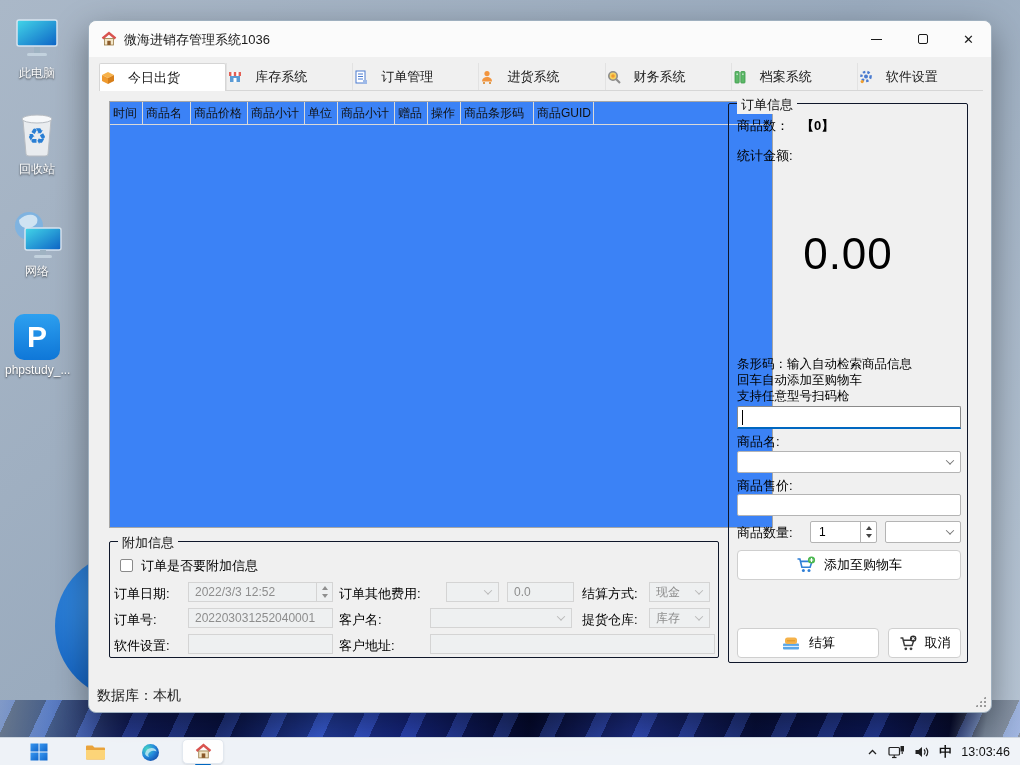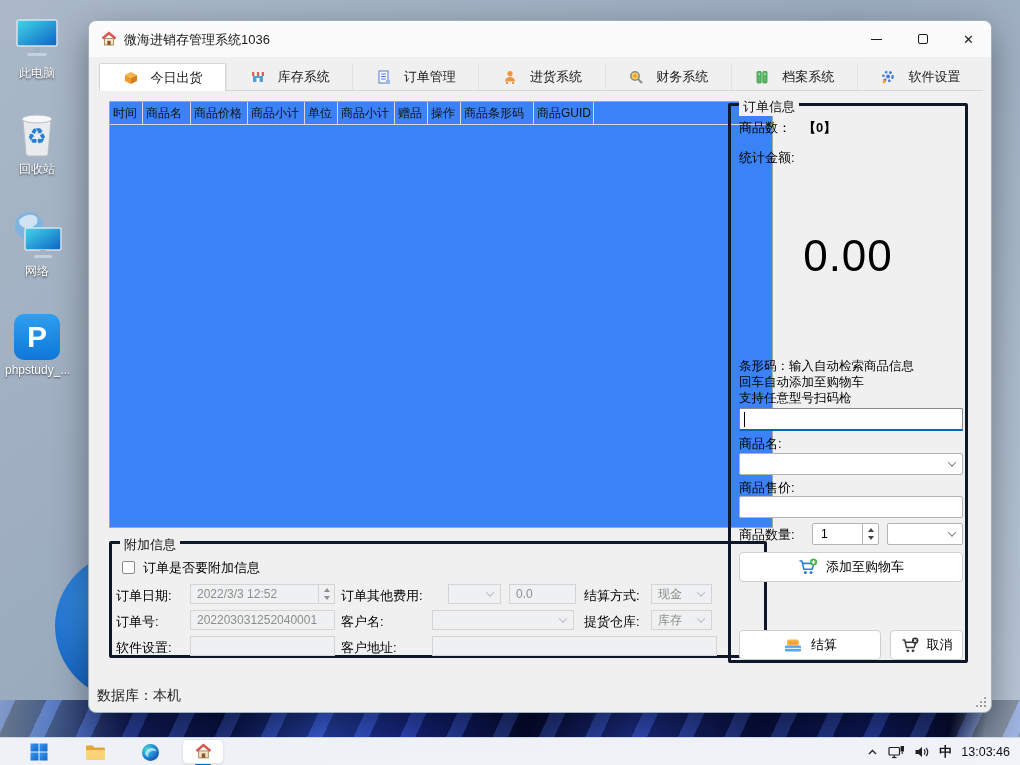--- a/index.html
+++ b/index.html
@@ -38,36 +38,36 @@
   .win-btn { position:absolute; top:0; width:45px; height:36px; display:flex;
     align-items:center; justify-content:center; font-size:12px; color:#1a1a1a; }
   .btn-min { right:92px; } .btn-max { right:46px; }
   .btn-close { right:0; border-radius:0 8px 0 0; font-size:13px; }
   .max-box { width:10px; height:10px; border:1px solid #1a1a1a; border-radius:2px; }
   .min-line { width:11px; height:0; border-top:1px solid #1a1a1a; }
 
   
   .tabbar { position:absolute; left:10px; top:42px; width:884px; height:28px;
     display:flex; border-bottom:1px solid #d6d6d6; }
-  .tab { flex:1; display:flex; align-items:center; justify-content:center; gap:12px;
+  .tab { flex:1; display:flex; align-items:center; gap:12px;
     font-size:13px; color:#1a1a1a; background:#f0f0f0; border-left:1px solid #e2e2e2; cursor:default; }
   .tab:first-child { border-left:none; }
   .tab.active { position:relative; background:#fff; border:1px solid #d6d6d6; border-bottom:none;
     margin-bottom:-1px; border-radius:2px 2px 0 0; }
   .tab svg { width:16px; height:16px; }
 
   
   .grid { position:absolute; left:20px; top:80px; width:664px; height:427px;
     background:#3b82f6; border:1px solid #a6a6a6; }
   .grid-head { display:flex; height:23px; border-bottom:1px solid #d9d9d9; }
   .gh { display:flex; align-items:center; padding:0 3px; font-size:12px; color:#111;
     border-right:1px solid #d9d9d9; white-space:nowrap; overflow:hidden; }
 
   
-  .gbox { position:absolute; border:3px solid #0f172a; border-radius:2px; }
+  .gbox { position:absolute; border:1px solid #0f172a; border-radius:2px; }
   .gbox-label { position:absolute; top:-8px; left:8px; background:#f0f0f0; padding:0 4px;
     font-size:13px; color:#111; white-space:nowrap; }
 
   .lbl { position:absolute; font-size:13px; color:#000; white-space:nowrap; }
   .ctl { position:absolute; height:20px; font-size:12px; display:flex; align-items:center; }
   .field { background:#fff; border:1px solid #b4b4b4; border-radius:2px; padding-left:6px; color:#000; }
   .dis   { background:#eef0f1; border:1px solid #d4d4d4; color:#8d8d8d; }
 
   .combo { justify-content:space-between; padding-right:7px; }
   .chev { display:inline-block; width:6px; height:6px; border-right:1.5px solid #777;
@@ -266,21 +266,21 @@
         <div class="gh" style="width:33px">单位</div>
         <div class="gh" style="width:57px">商品小计</div>
         <div class="gh" style="width:33px">赠品</div>
         <div class="gh" style="width:33px">操作</div>
         <div class="gh" style="width:73px">商品条形码</div>
         <div class="gh" style="width:60px">商品GUID</div>
       </div>
       <div></div>
     </div>
 
-    <div class="gbox" style="left:20px; top:520px; width:658px; height:117px;">
+    <div class="gbox" style="left:20px; top:520px; width:610px; height:117px;">
       <span class="gbox-label">附加信息</span>
 
       <div class="checkbox" style="left:10px; top:17px;"></div>
       <span class="lbl" style="left:31px; top:15px;">订单是否要附加信息</span>
 
       <span class="lbl" style="left:4px; top:43px;">订单日期:</span>
       <div class="ctl dis" style="left:78px; top:40px; width:145px; padding-left:6px;">
         <span>2022/3/3  12:52</span>
         <span class="spincol">
             <span class="tri-up"></span>

